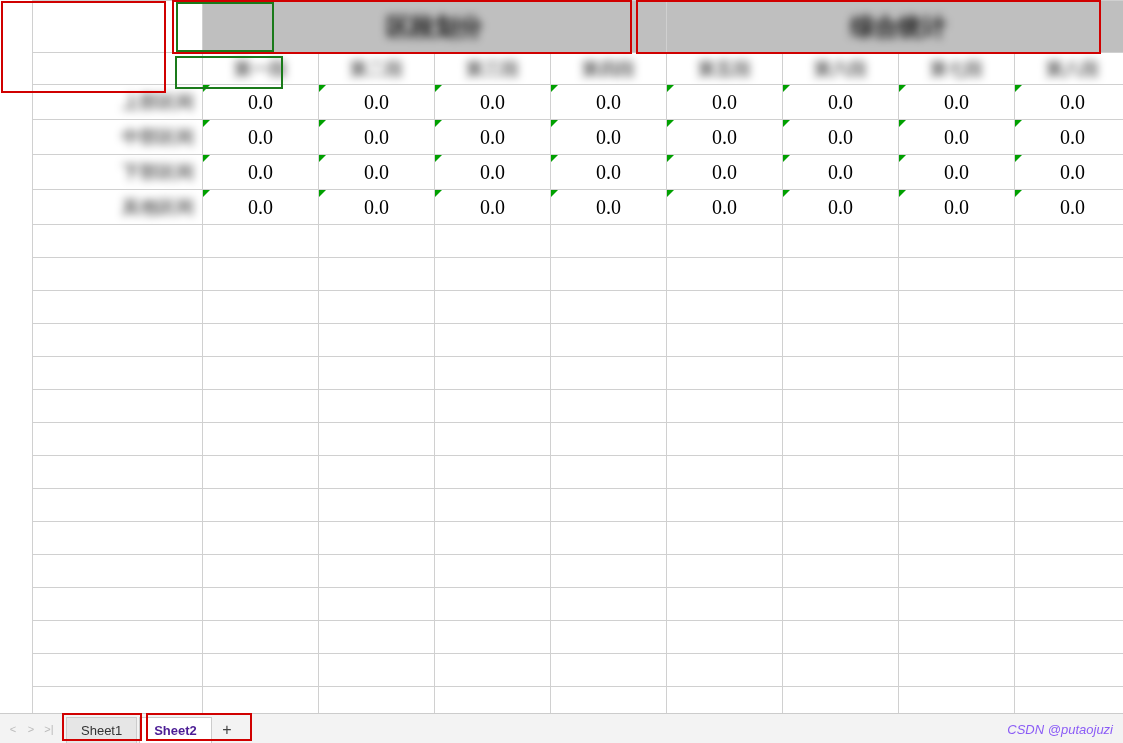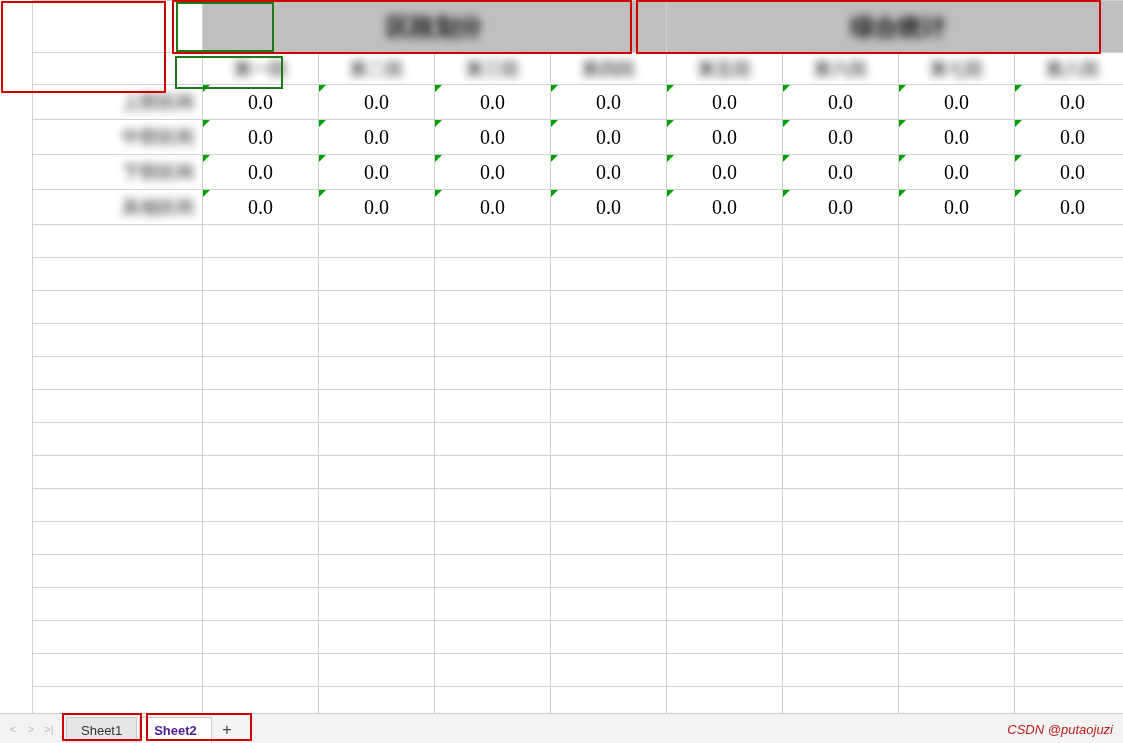--- a/index.html
+++ b/index.html
@@ -117,21 +117,21 @@
       justify-content: center;
       font-size: 16px;
       color: #444;
       cursor: pointer;
       margin-left: 2px;
     }
     .watermark {
       position: absolute;
       right: 10px;
       bottom: 6px;
-      color: #b91c1c;
+      color: #8b5cf6;
       font-size: 13px;
       font-style: italic;
     }
   </style>
 </head>
 <body>
 
 <div class="grid-area">
 
   <div class="anno-box" style="border-color:#d00000; top:1px; left:1px; width:165px; height:92px;"></div>

